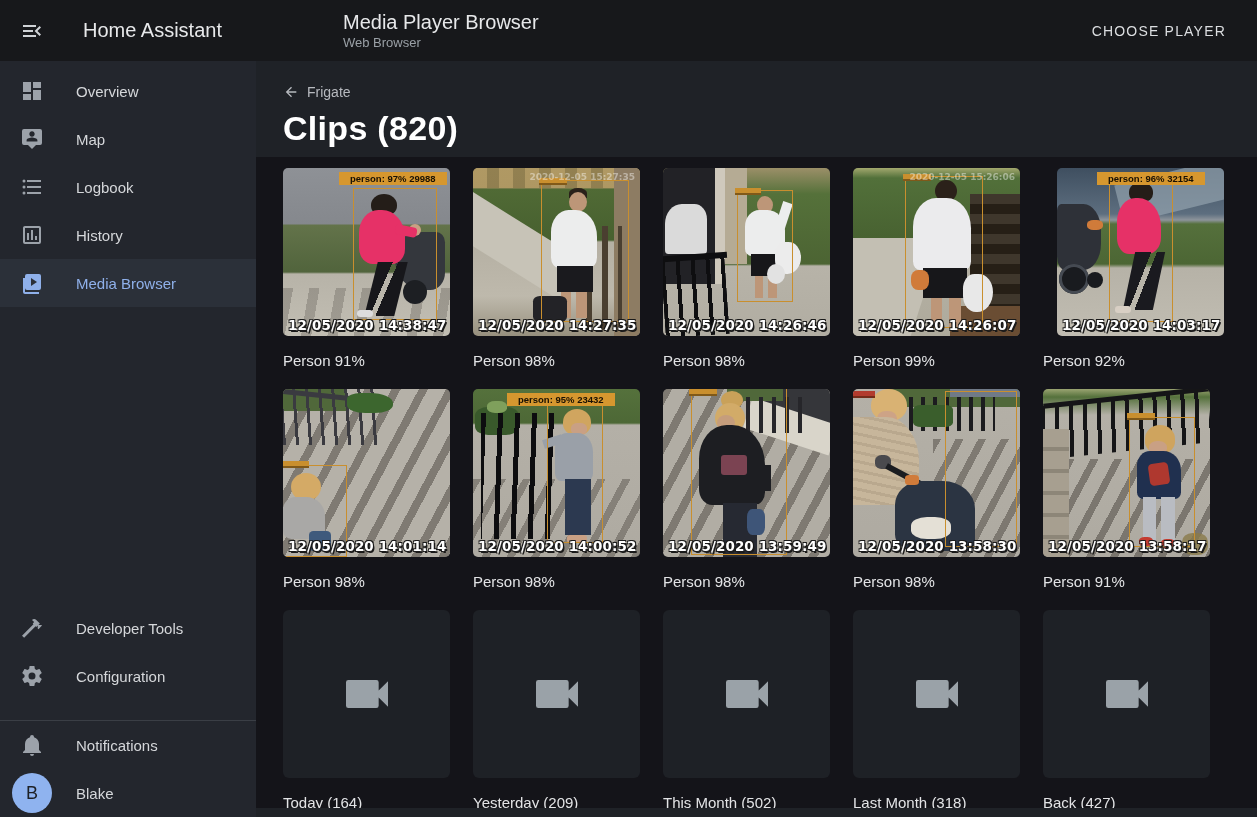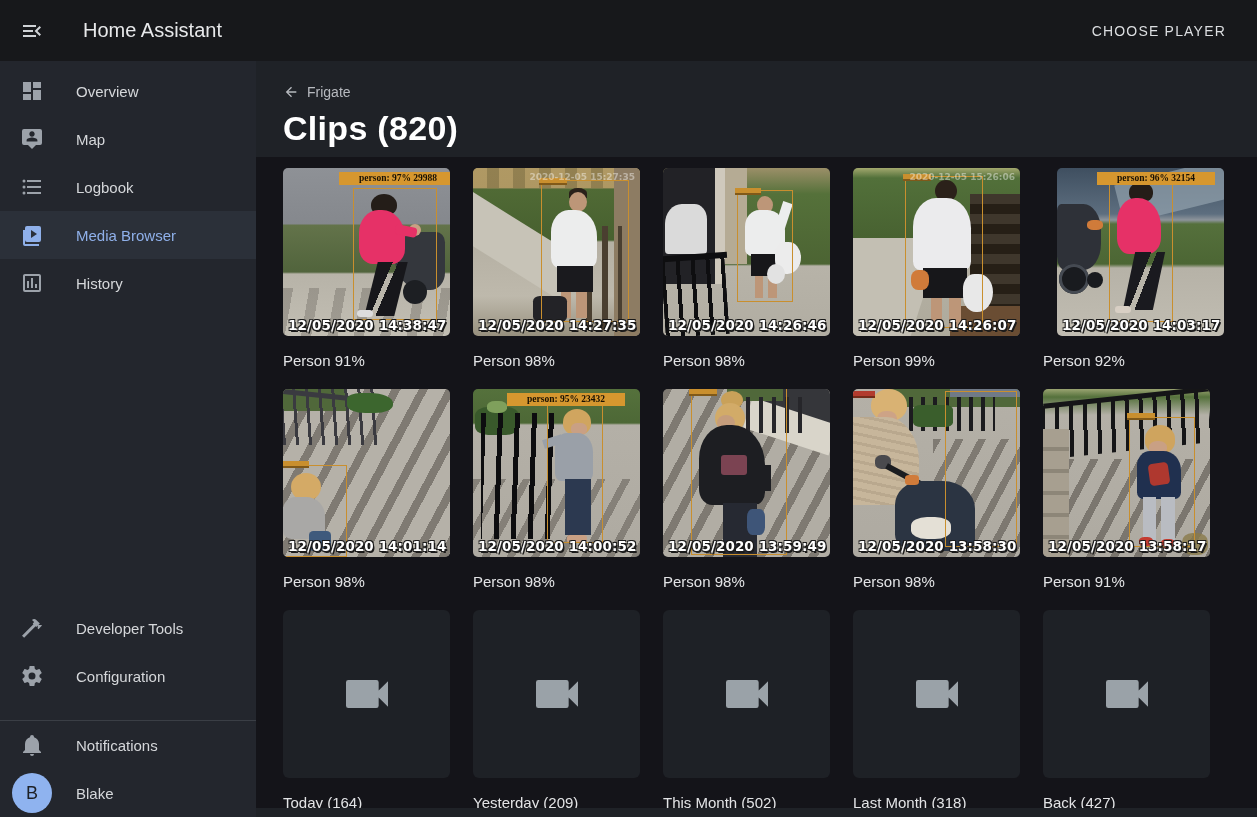--- a/index.html
+++ b/index.html
@@ -52,22 +52,22 @@
   .grid { display:grid; grid-template-columns:repeat(5,167px);
     column-gap:23px; row-gap:19px; }
   .card { width:167px; cursor:pointer; }
   .thumb { position:relative; width:167px; height:168px; border-radius:5px;
     overflow:hidden; background:#33353a; }
   .cap { margin-top:16px; height:18px; line-height:18px; font-size:15px; color:#e3e4e6; }
 
   .sh { position:absolute; display:block; }
   .bbox { position:absolute; border:1.5px solid #c98f2e; }
   .badge { position:absolute; background:#d6972f; color:#181003; font-weight:700;
-    font-size:9.5px; line-height:11px; padding:1px 20px; white-space:nowrap;
-    font-family:Liberation Serif, serif; }
+    font-size:9.5px; line-height:11px; padding:1px 11px; white-space:nowrap;
+    font-family:Liberation Sans, sans-serif; }
   .mini { position:absolute; width:28px; height:7px; background:#c98f2e;
     box-shadow:inset 0 -2px 0 rgba(40,25,0,.45); }
   .osd { position:absolute; left:5px; bottom:3px; font-size:14.5px; font-weight:700;
     color:#fff; white-space:nowrap; font-family:"DejaVu Sans", sans-serif;
     letter-spacing:.1px; transform:scaleX(.93); transform-origin:left bottom;
     text-shadow:-1px -1px 0 #1a1a1a, 1px -1px 0 #1a1a1a, -1px 1px 0 #1a1a1a,
       1.5px 1.5px 0 #1a1a1a; }
   .faint { position:absolute; top:4px; right:5px; font-size:9px; font-weight:600;
     color:rgba(255,255,255,.42); font-family:"DejaVu Sans", sans-serif; }
 
@@ -92,20 +92,24 @@
 
 <header class="topbar">
   <div class="tb-left">
     <span class="menu-btn">
       <svg viewBox="0 0 24 24">
           <path d="M21,15.61L19.59,17L14.58,12L19.59,7L21,8.39L17.44,12L21,15.61M3,6H16V8H3V6M3,13V11H13V13H3M3,18V16H16V18H3Z"></path>
         </svg>
     </span>
     <span class="app-name">Home Assistant</span>
   </div>
+  <div class="tb-title">
+    <div class="t1">Media Player Browser</div>
+    <div class="t2">Web Browser</div>
+  </div>
   <div class="tb-right">
     <button class="choose-player">CHOOSE PLAYER</button>
   </div>
 </header>
 
 <nav class="sidebar">
   <div class="item">
     <svg viewBox="0 0 24 24">
         <path d="M13,3V9H21V3M13,21H21V11H13M3,21H11V15H3M3,13H11V3H3V13Z"></path>
       </svg>
@@ -115,34 +119,34 @@
     <svg viewBox="0 0 24 24">
         <path d="M20,2H4A2,2 0 0,0 2,4V16A2,2 0 0,0 4,18H8L12,22L16,18H20A2,2 0 0,0 22,16V4A2,2 0 0,0 20,2M12,4.3C13.5,4.3 14.7,5.5 14.7,7C14.7,8.5 13.5,9.7 12,9.7C10.5,9.7 9.3,8.5 9.3,7C9.3,5.5 10.5,4.3 12,4.3M17.4,14.6H6.6V13.25C6.6,11.45 10.2,10.55 12,10.55C13.8,10.55 17.4,11.45 17.4,13.25V14.6Z"></path>
       </svg>
     <span>Map</span>
   </div>
   <div class="item">
     <svg viewBox="0 0 24 24">
         <path d="M7,5H21V7H7V5M7,13V11H21V13H7M4,4.5A1.5,1.5 0 0,1 5.5,6A1.5,1.5 0 0,1 4,7.5A1.5,1.5 0 0,1 2.5,6A1.5,1.5 0 0,1 4,4.5M4,10.5A1.5,1.5 0 0,1 5.5,12A1.5,1.5 0 0,1 4,13.5A1.5,1.5 0 0,1 2.5,12A1.5,1.5 0 0,1 4,10.5M7,19V17H21V19H7M4,16.5A1.5,1.5 0 0,1 5.5,18A1.5,1.5 0 0,1 4,19.5A1.5,1.5 0 0,1 2.5,18A1.5,1.5 0 0,1 4,16.5Z"></path>
       </svg>
     <span>Logbook</span>
+  </div>
+  <div class="item">
+    <svg viewBox="0 0 24 24">
+        <path d="M9,17H7V10H9V17M13,17H11V7H13V17M17,17H15V13H17V17M19,19H5V5H19V19M19,3H5C3.89,3 3,3.89 3,5V19A2,2 0 0,0 5,21H19A2,2 0 0,0 21,19V5C21,3.89 20.1,3 19,3Z"></path>
+      </svg>
+    <span>History</span>
   </div>
   <div class="item sel">
     <svg viewBox="0 0 24 24">
         <path d="M19,3H7A2,2 0 0,0 5,5V17A2,2 0 0,0 7,19H19A2,2 0 0,0 21,17V5A2,2 0 0,0 19,3Z"></path>
         <path d="M11,15V7L17,11L11,15Z" fill="#2b3039"></path>
         <path d="M3,7V21A2,2 0 0,0 5,23H19V21H5V7H3Z"></path>
       </svg>
     <span>Media Browser</span>
-  </div>
-  <div class="item">
-    <svg viewBox="0 0 24 24">
-        <path d="M9,17H7V10H9V17M13,17H11V7H13V17M17,17H15V13H17V17M19,19H5V5H19V19M19,3H5C3.89,3 3,3.89 3,5V19A2,2 0 0,0 5,21H19A2,2 0 0,0 21,19V5C21,3.89 20.1,3 19,3Z"></path>
-      </svg>
-    <span>History</span>
   </div>
 
   <div class="spacer"></div>
 
   <div class="item">
     <svg viewBox="0 0 24 24">
         <path d="M2,19.63L13.43,8.2L12.72,7.5L14.14,6.07L12,3.89C13.2,2.7 15.09,2.7 16.27,3.89L19.87,7.5L18.45,8.91H21.29L22,9.62L18.45,13.21L17.74,12.5V9.62L16.27,11.04L15.56,10.33L4.13,21.76L2,19.63Z"></path>
       </svg>
     <span>Developer Tools</span>
   </div>

